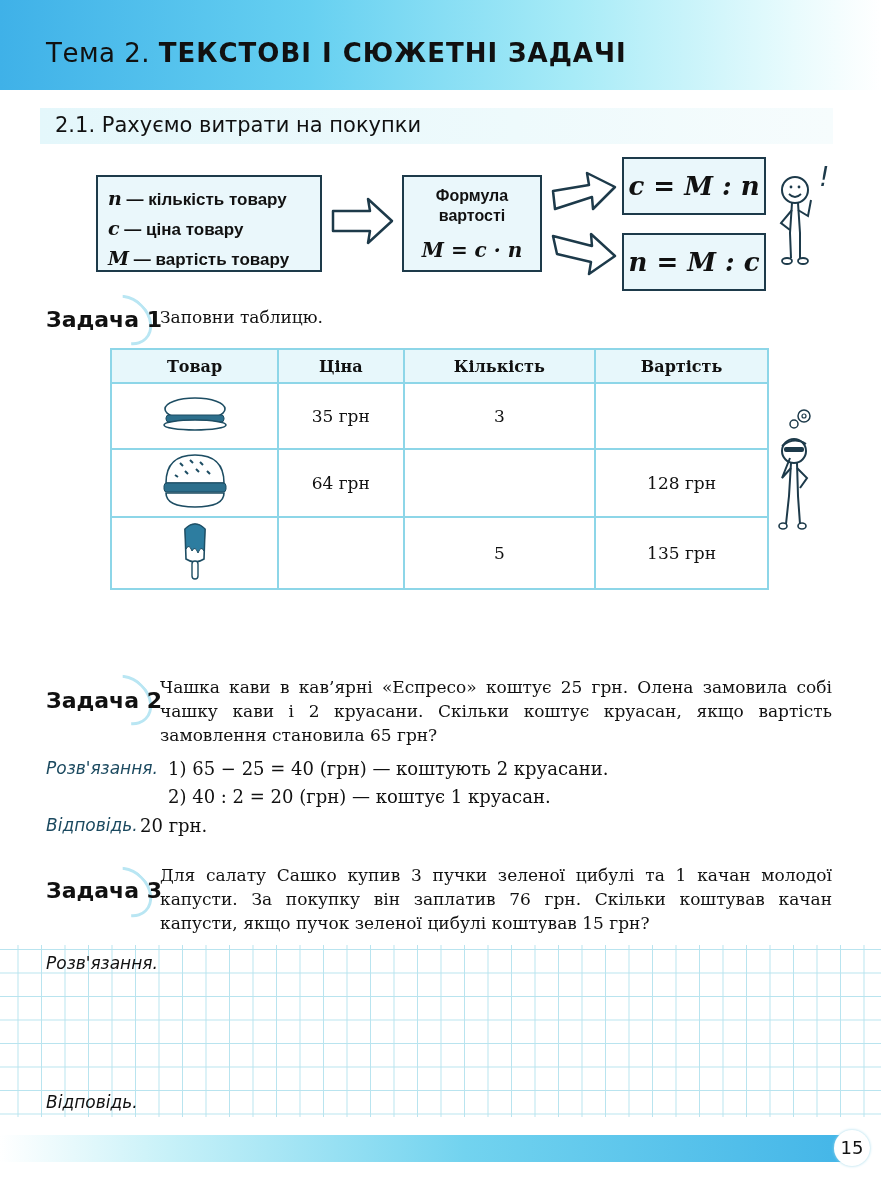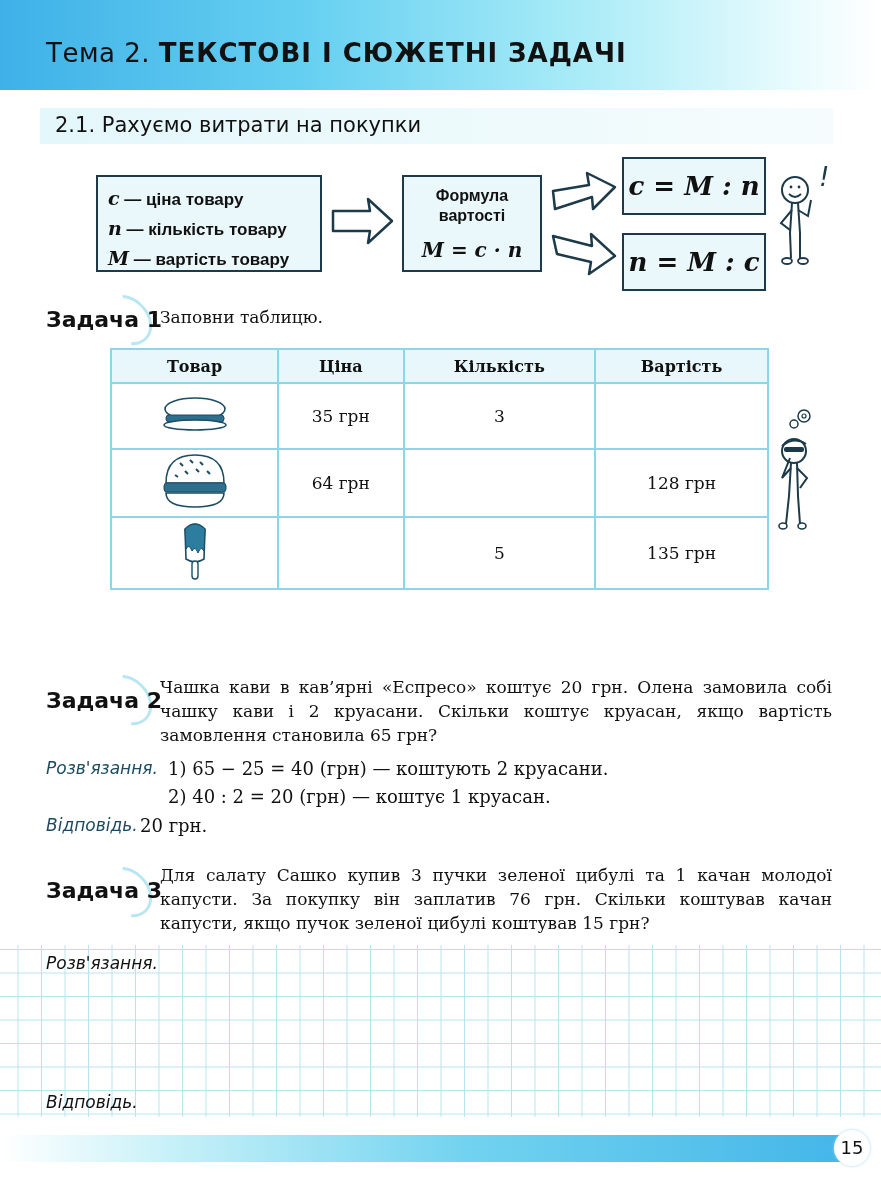--- a/index.html
+++ b/index.html
@@ -64,26 +64,26 @@
 <div class="abs header-title">
   <span>Тема 2.</span>
   <b>ТЕКСТОВІ І СЮЖЕТНІ ЗАДАЧІ</b>
 </div>
 
 <div class="abs section-band"></div>
 <div class="abs section-title">2.1. Рахуємо витрати на покупки</div>
 
 <div class="abs fbox legend-box">
   <div class="legend-line">
+    <span class="var">n</span>
+    <span>— кількість товару</span>
+  </div>
+  <div class="legend-line">
     <span class="var">c</span>
     <span>— ціна товару</span>
-  </div>
-  <div class="legend-line">
-    <span class="var">n</span>
-    <span>— кількість товару</span>
   </div>
   <div class="legend-line">
     <span class="var">M</span>
     <span>— вартість товару</span>
   </div>
 </div>
 
 <svg class="abs" style="left:330px;top:195px;" width="66" height="52">
   <path d="M3 16 L40 16 L38 4 L62 26 L38 48 L40 36 L3 36 Z" fill="#fff" stroke="#1d3a4a" stroke-width="2.5" stroke-linejoin="round"></path>
 </svg>
@@ -178,21 +178,21 @@
   <path d="M10 40 Q22 30 34 38" fill="none" stroke="#1d3a4a" stroke-width="2"></path>
   <rect x="12" y="41" width="20" height="5" rx="2" fill="#1d3a4a"></rect>
   <path d="M19 57 L17 90 L14 118 M25 57 L26 90 L28 118" fill="none" stroke="#1d3a4a" stroke-width="2"></path>
   <path d="M19 62 L10 72 L18 52 M25 62 L35 72 L28 82" fill="none" stroke="#1d3a4a" stroke-width="2"></path>
   <ellipse cx="11" cy="120" rx="4" ry="3" fill="none" stroke="#1d3a4a" stroke-width="1.6"></ellipse>
   <ellipse cx="30" cy="120" rx="4" ry="3" fill="none" stroke="#1d3a4a" stroke-width="1.6"></ellipse>
 </svg>
 
 <div class="abs task-arc" style="left:105px;top:672px;"></div>
 <div class="abs task-label" style="left:46px;top:688px;">Задача 2</div>
-<div class="abs task-text" style="left:160px;top:675px;width:672px;text-align:justify;">Чашка кави в кав’ярні «Еспресо» коштує 20 грн. Олена замовила собі чашку кави і 2 круасани. Скільки коштує круасан, якщо вартість замовлення становила 65 грн?</div>
+<div class="abs task-text" style="left:160px;top:675px;width:672px;text-align:justify;">Чашка кави в кав’ярні «Еспресо» коштує 25 грн. Олена замовила собі чашку кави і 2 круасани. Скільки коштує круасан, якщо вартість замовлення становила 65 грн?</div>
 
 <div class="abs italic-label" style="left:46px;top:758px;">Розв'язання.</div>
 <div class="abs sol-line" style="left:168px;top:758px;">1) 65 − 25 = 40 (грн) — коштують 2 круасани.</div>
 <div class="abs sol-line" style="left:168px;top:786px;">2) 40 : 2 = 20 (грн) — коштує 1 круасан.</div>
 <div class="abs italic-label" style="left:46px;top:815px;">Відповідь.</div>
 <div class="abs sol-line" style="left:140px;top:815px;">20 грн.</div>
 
 <div class="abs task-arc" style="left:105px;top:864px;"></div>
 <div class="abs task-label" style="left:46px;top:878px;">Задача 3</div>
 <div class="abs task-text" style="left:160px;top:863px;width:672px;text-align:justify;">Для салату Сашко купив 3 пучки зеленої цибулі та 1 качан молодої капусти. За покупку він заплатив 76 грн. Скільки коштував качан капусти, якщо пучок зеленої цибулі коштував 15 грн?</div>

